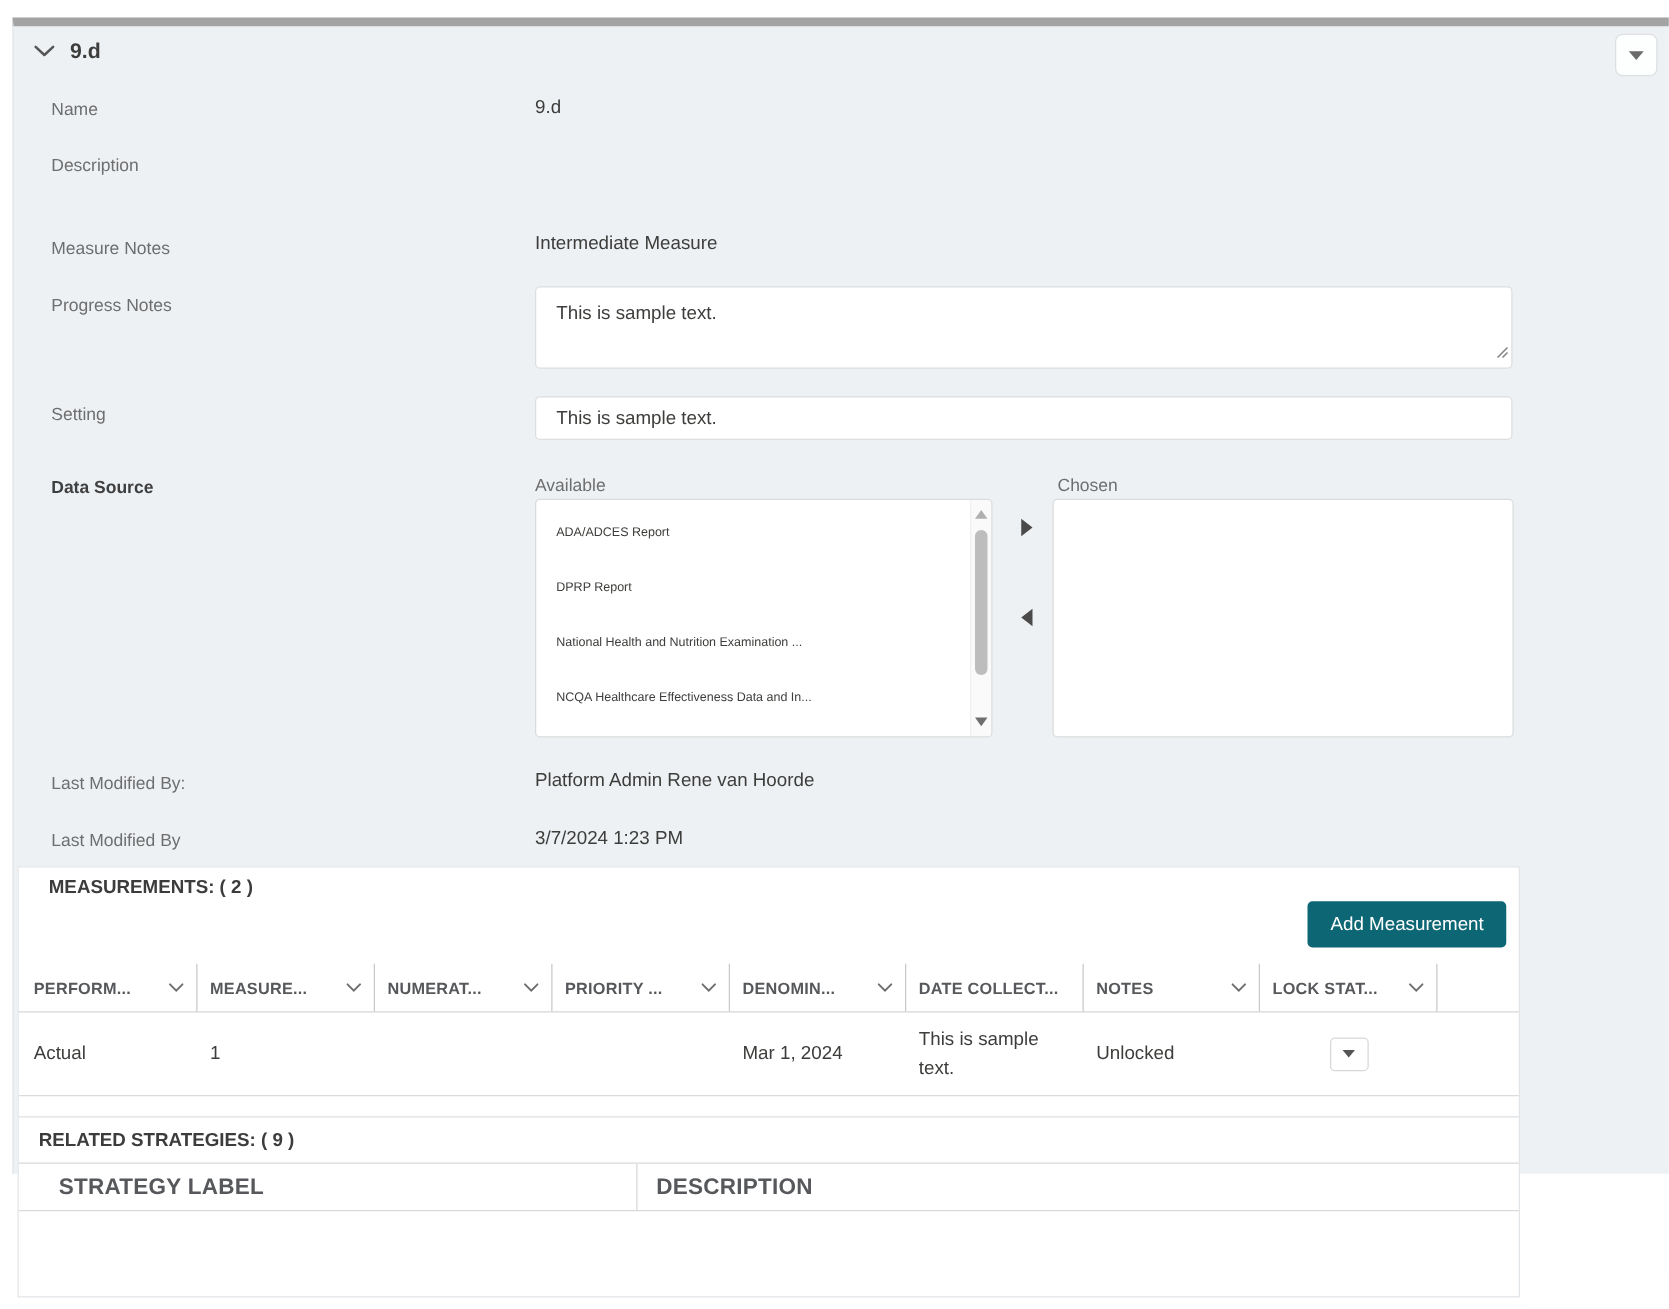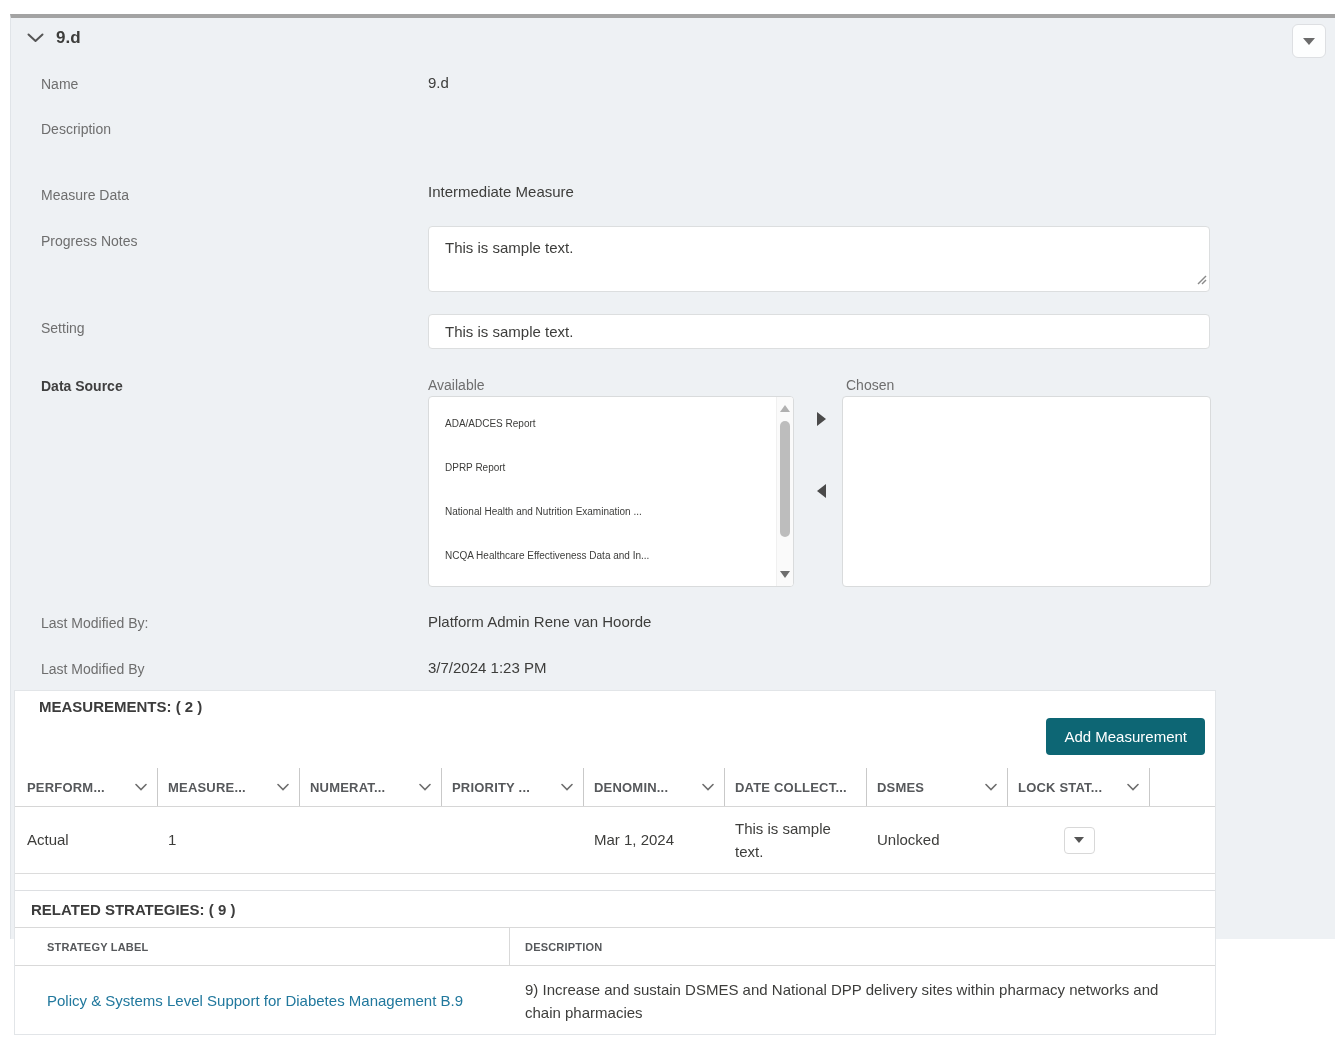--- a/index.html
+++ b/index.html
@@ -1,19 +1,19 @@
 <!DOCTYPE html>
 <html><head>
 <meta charset="utf-8">
 <style>
   * { margin: 0; padding: 0; box-sizing: border-box; }
   html, body { width: 1335px; height: 1047px; background: #ffffff; overflow: hidden;
     font-family: "Liberation Sans", "DejaVu Sans", sans-serif; }
   .panel { position: absolute; left: 10px; top: 14px; width: 1325px; height: 925px;
-    background: #eef1f4; border-top: 4px solid #a3a3a3; border-left: 1px solid #e0e4e8; }
+    background: #eef1f4; border-top: 7px solid #a3a3a3; border-left: 1px solid #e0e4e8; }
 
   
   .panel-header { position: absolute; left: 16px; top: 10px; display: flex; align-items: center; gap: 12px; }
   .collapse-chevron { display: inline-flex; cursor: pointer; }
   .panel-title { font-size: 17px; font-weight: 700; color: #3d3d3b; }
   .page-menu-button { position: absolute; top: 6px; right: 9px; width: 34px; height: 34px;
     background: #fdfefe; border: 1px solid #dddfe2; border-radius: 6px; cursor: pointer;
     display: flex; align-items: center; justify-content: center; }
   .caret-down { width: 0; height: 0; border-left: 6px solid transparent; border-right: 6px solid transparent;
     border-top: 7px solid #6b6b6b; }
@@ -78,21 +78,21 @@
   .mrow .cell.action { display: flex; align-items: center; justify-content: center; padding: 0; }
   .row-action-btn { width: 31px; height: 27px; background: #fff; border: 1px solid #d8d8d8; border-radius: 4px;
     display: flex; align-items: center; justify-content: center; cursor: pointer; }
   .caret-down-sm { width: 0; height: 0; border-left: 5px solid transparent; border-right: 5px solid transparent; border-top: 6px solid #555; }
 
   .section-divider { position: absolute; left: 0; top: 199px; width: 100%; border-top: 1px solid #dddfe2; }
 
   .rtable { position: absolute; left: 0; top: 236px; width: 100%; bottom: 0; display: flex; flex-direction: column; }
   .rhead { display: grid; grid-template-columns: 495px 1fr; height: 39px;
     border-top: 1px solid #d9d9d9; border-bottom: 1px solid #d9d9d9; }
-  .rhead .hcell { display: flex; align-items: center; font-size: 11px; font-weight: 700; color: #56585b; letter-spacing: .2px; }
+  .rhead .hcell { display: flex; align-items: center; font-size: 18px; font-weight: 700; color: #56585b; letter-spacing: .2px; }
   .rhead .hcell:first-child { padding-left: 32px; border-right: 1px solid #d9d9d9; }
   .rhead .hcell:last-child { padding-left: 15px; }
   .rrow { display: grid; grid-template-columns: 495px 1fr; flex: 1; }
   .rrow .cell { font-size: 15px; color: #3d3d3b; line-height: 23px; }
   .rrow .cell.strategy { display: flex; align-items: center; padding-left: 32px; }
   .rrow .cell.desc { padding: 12px 20px 10px 15px; }
   a.strategy-link { color: #21789d; text-decoration: none; cursor: pointer; }
 </style>
 </head>
 <body>
@@ -110,21 +110,21 @@
 
   <button class="page-menu-button">
     <span class="caret-down"></span>
   </button>
 
   <span class="flabel" style="top:58px">Name</span>
   <span class="fvalue" style="top:53px">9.d</span>
 
   <span class="flabel" style="top:103px">Description</span>
 
-  <span class="flabel" style="top:169px">Measure Data</span>
+  <span class="flabel" style="top:169px">Measure Notes</span>
   <span class="fvalue" style="top:162px">Intermediate Measure</span>
 
   <span class="flabel" style="top:215px">Progress Notes</span>
   <div class="ta-wrap">
     <textarea class="fta" style="">This is sample text.</textarea>
     <span class="resize-grip">
       <svg width="10" height="10" viewBox="0 0 10 10">
           <line x1="1" y1="9" x2="9" y2="1" stroke="#8a8a8a" stroke-width="1.4"></line>
           <line x1="5" y1="9" x2="9" y2="5" stroke="#8a8a8a" stroke-width="1.4"></line>
         </svg>
@@ -208,21 +208,21 @@
           <span class="sort">
               <svg width="12" height="8" viewBox="0 0 12 8">
                 <polyline points="1,1.5 6,6.5 11,1.5" fill="none" stroke="#6e6e6e" stroke-width="1.6" stroke-linecap="round"></polyline>
               </svg>
             </span>
         </div>
         <div class="hcell">
           <span>DATE COLLECT...</span>
         </div>
         <div class="hcell">
-          <span>DSMES</span>
+          <span>NOTES</span>
           <span class="sort">
               <svg width="12" height="8" viewBox="0 0 12 8">
                 <polyline points="1,1.5 6,6.5 11,1.5" fill="none" stroke="#6e6e6e" stroke-width="1.6" stroke-linecap="round"></polyline>
               </svg>
             </span>
         </div>
         <div class="hcell">
           <span>LOCK STAT...</span>
           <span class="sort">
               <svg width="12" height="8" viewBox="0 0 12 8">
@@ -251,22 +251,16 @@
 
     <div class="section-divider"></div>
 
     <span class="rel-heading">RELATED STRATEGIES: ( 9 )</span>
 
     <div class="rtable">
       <div class="rhead">
         <div class="hcell">STRATEGY LABEL</div>
         <div class="hcell">DESCRIPTION</div>
       </div>
-      <div class="rrow">
-        <div class="cell strategy">
-          <a class="strategy-link">Policy &amp; Systems Level Support for Diabetes Management B.9</a>
-        </div>
-        <div class="cell desc">9) Increase and sustain DSMES and National DPP delivery sites within pharmacy networks and chain pharmacies</div>
-      </div>
     </div>
 
   </div>
 </div>
 
 </body></html>

